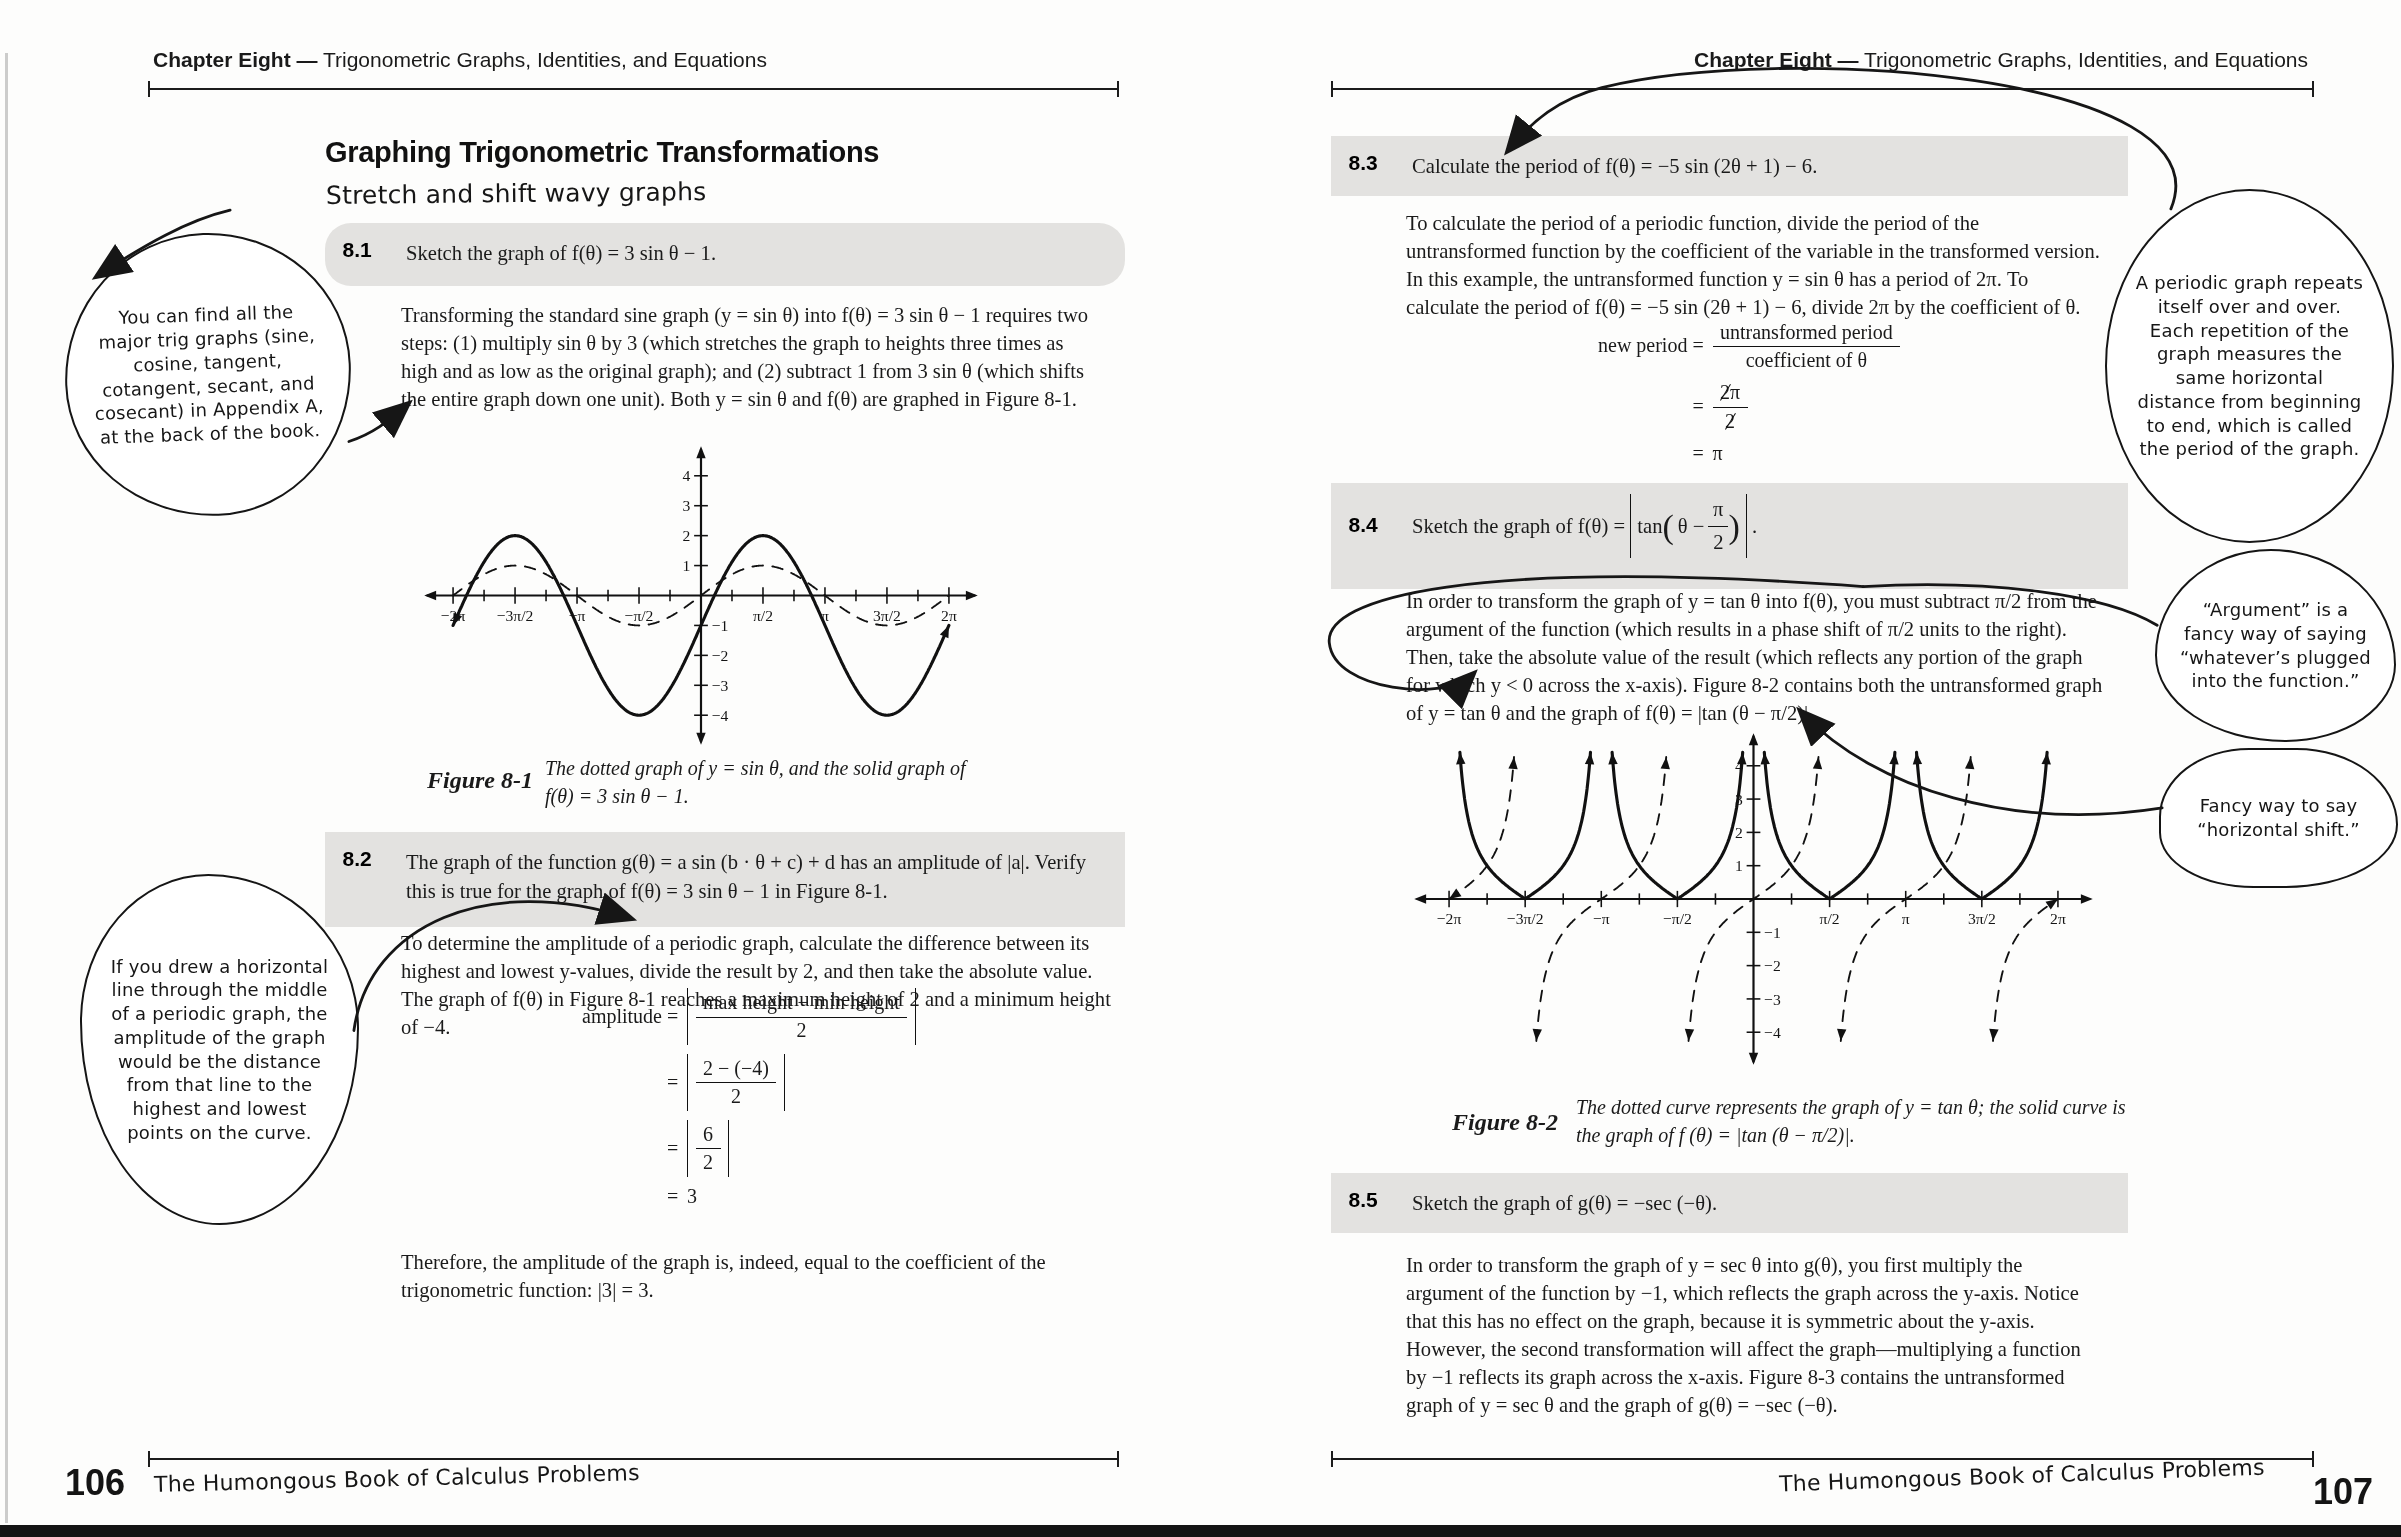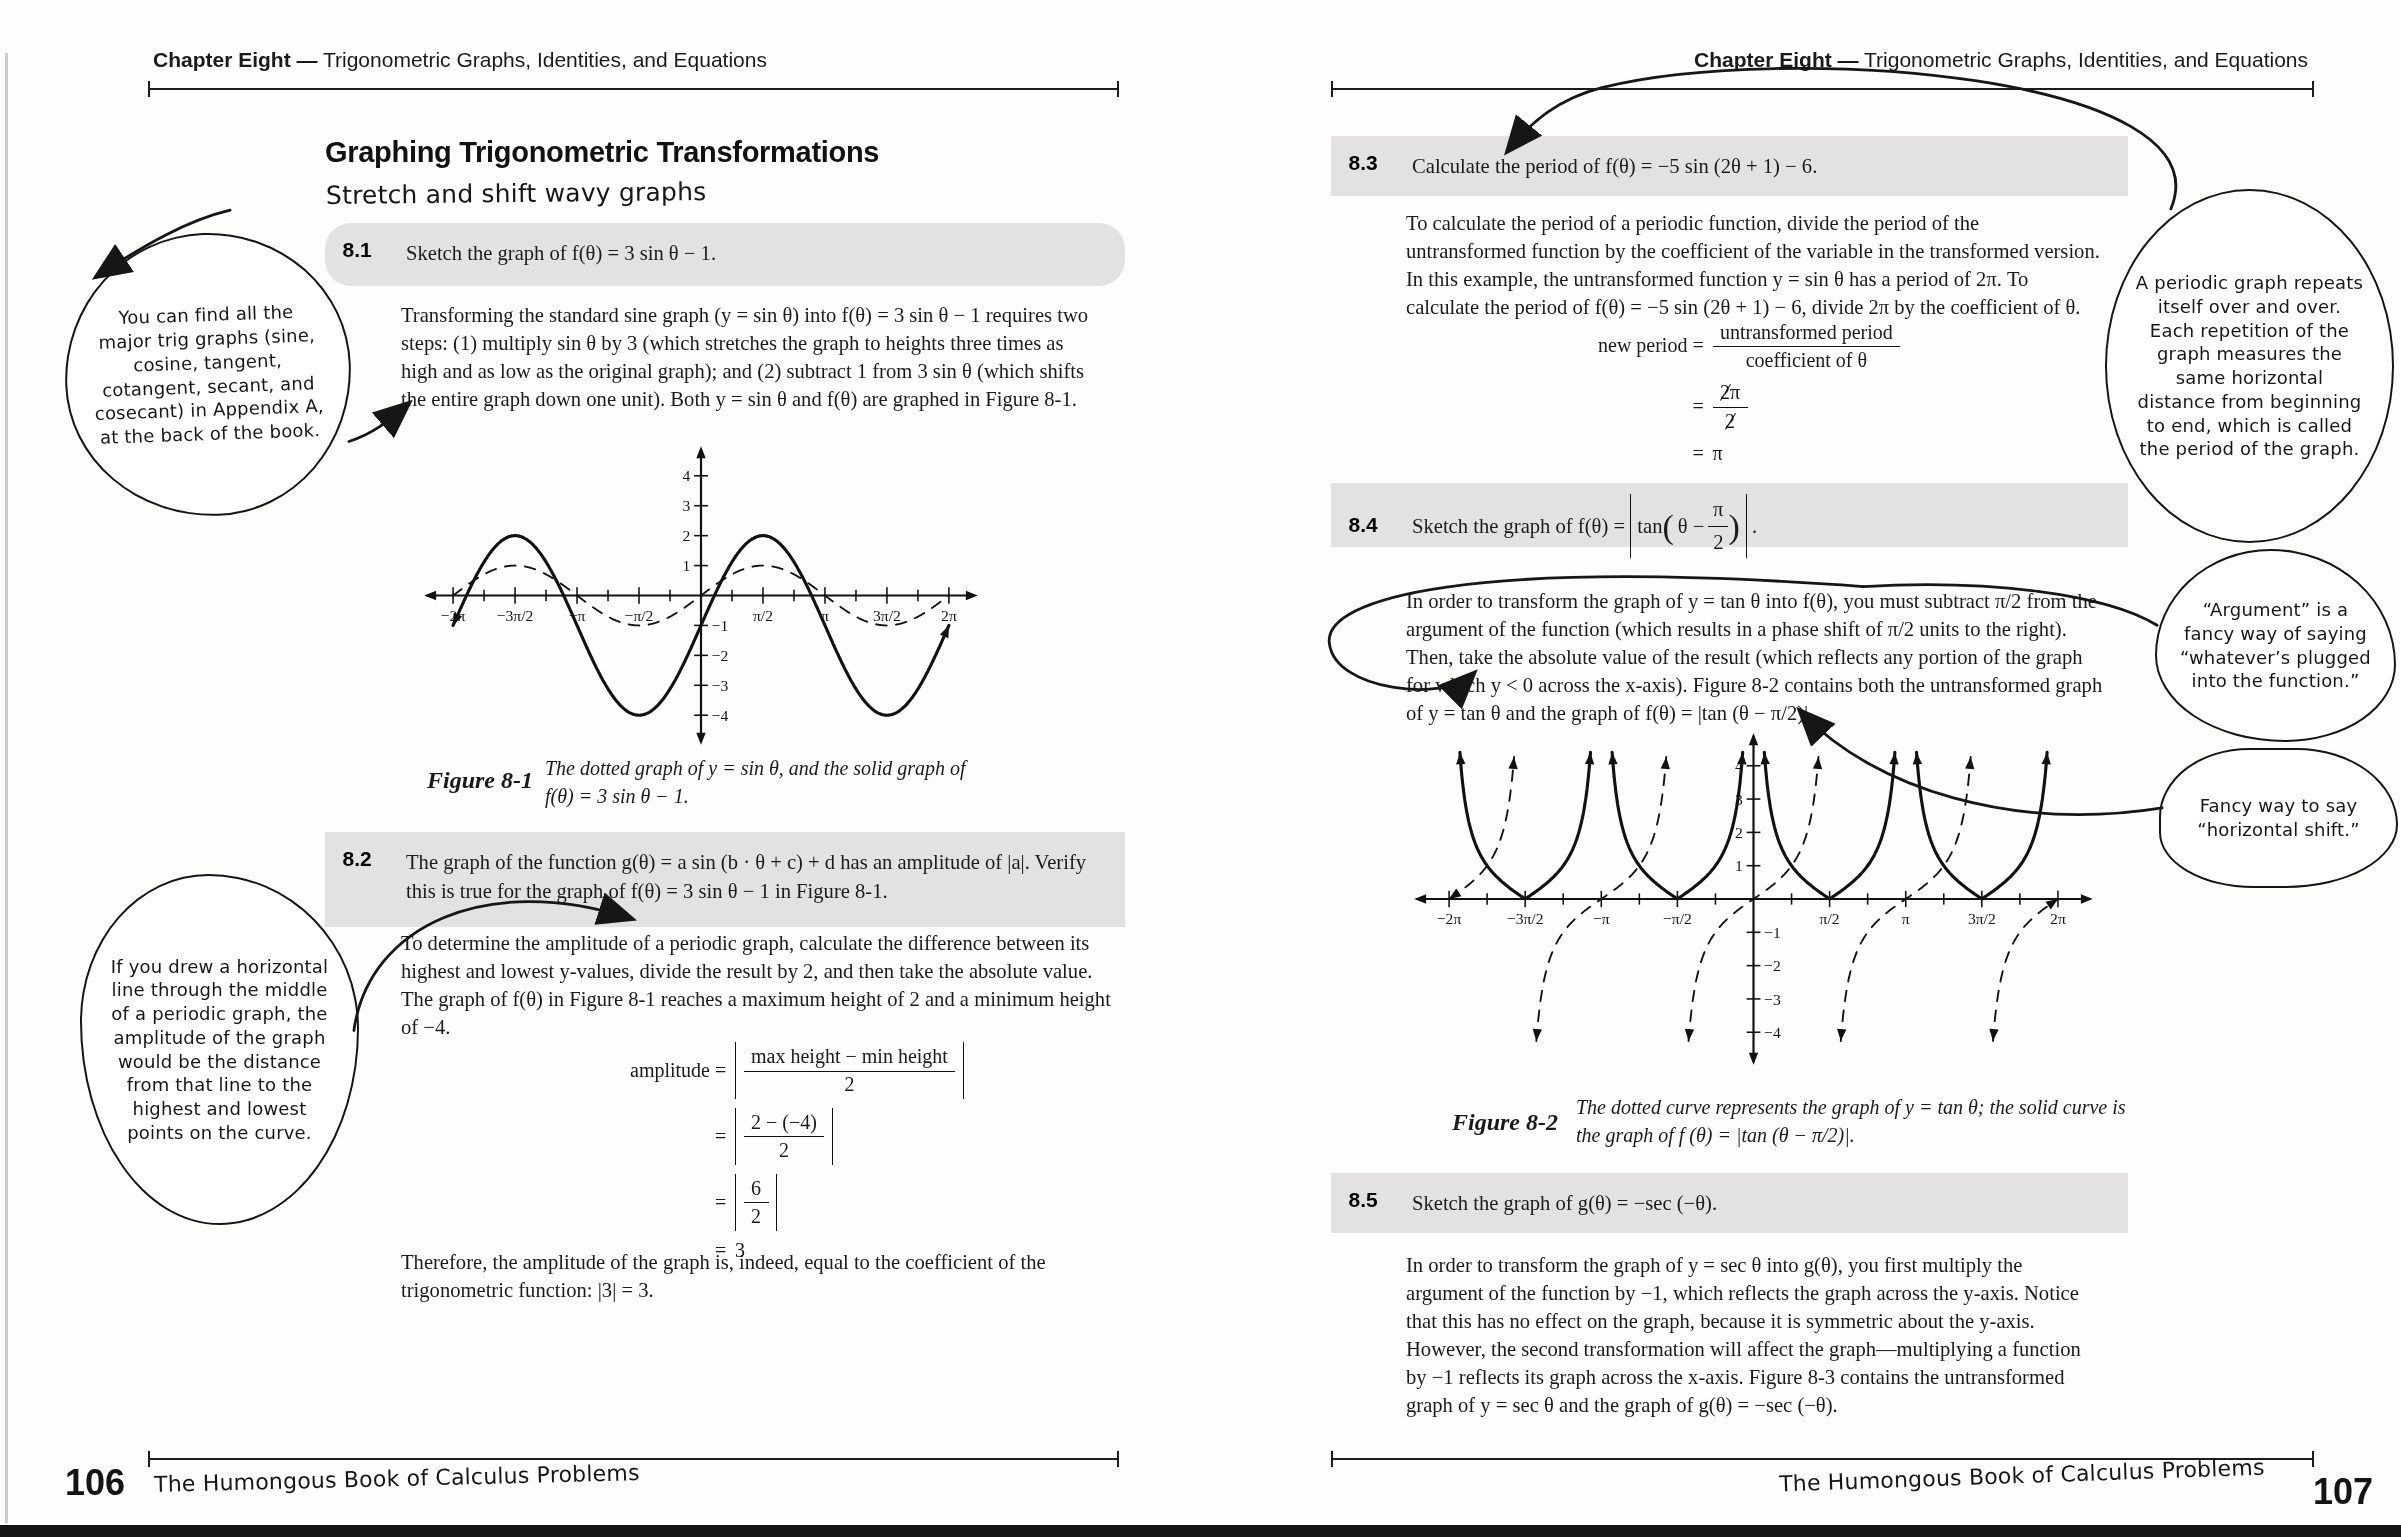--- a/index.html
+++ b/index.html
@@ -126,21 +126,21 @@
     </svg>
   <div class="figlabel" style="left:427px;top:767px;text-align:right;">Figure 8-1</div>
   <div class="figcap" style="left:545px;top:754px;width:438px;">The dotted graph of y = sin θ, and the solid graph of f(θ) = 3 sin θ − 1.</div>
 
   <div class="pbox" style="left:325px;top:832px;width:800px;height:95px;">
     <div class="pnum">8.2</div>
     <div class="pstmt">The graph of the function g(θ) = a sin (b · θ + c) + d  has an amplitude of |a|. Verify this is true for the graph of f(θ) = 3 sin θ − 1 in Figure 8-1.</div>
   </div>
   <div class="body" style="left:401px;top:929px;width:713px;">To determine the amplitude of a periodic graph, calculate the difference between its highest and lowest y-values, divide the result by 2, and then take the absolute value. The graph of f(θ) in Figure 8-1 reaches a maximum height of 2 and a minimum height of −4.</div>
 
-  <div class="eqwrap" style="left:582px;top:1042px;margin-left:48px;">
+  <div class="eqwrap" style="left:582px;top:988px;">
     <div class="eql">amplitude =</div>
     <div class="eqr"><span class="absbars">
           <span class="frac">
             <span class="num">max height − min height</span>
             <span class="den">2</span>
           </span>
         </span></div>
     <div class="eql">=</div>
     <div class="eqr"><span class="absbars">
           <span class="frac">
@@ -196,21 +196,21 @@
         </span></div>
     <div class="eql">=</div>
     <div class="eqr"><span class="frac">
           <span class="num"><span class="cancel">2</span><span>π</span></span>
           <span class="den"><span class="cancel">2</span></span>
         </span></div>
     <div class="eql">=</div>
     <div class="eqr">π</div>
   </div>
 
-  <div class="pbox" style="left:1331px;top:483px;width:797px;height:64px;">
+  <div class="pbox" style="left:1331px;top:483px;width:797px;height:106px;">
     <div class="pnum" style="top:30px;">8.4</div>
     <div class="pstmt" style="top:0;display:flex;align-items:center;height:86px;gap:5px;">
       <span>Sketch the graph of f(θ) =</span>
       <span class="absbars" style="padding:1.3px 6.3px;">
         <span>tan</span>
           <span class="bigp">(</span>
         <span style="margin:0 3.8px;">θ −</span>
         <span class="frac">
             <span class="num" style="padding:0 5px 1.9px;">π</span>
             <span class="den">2</span>

